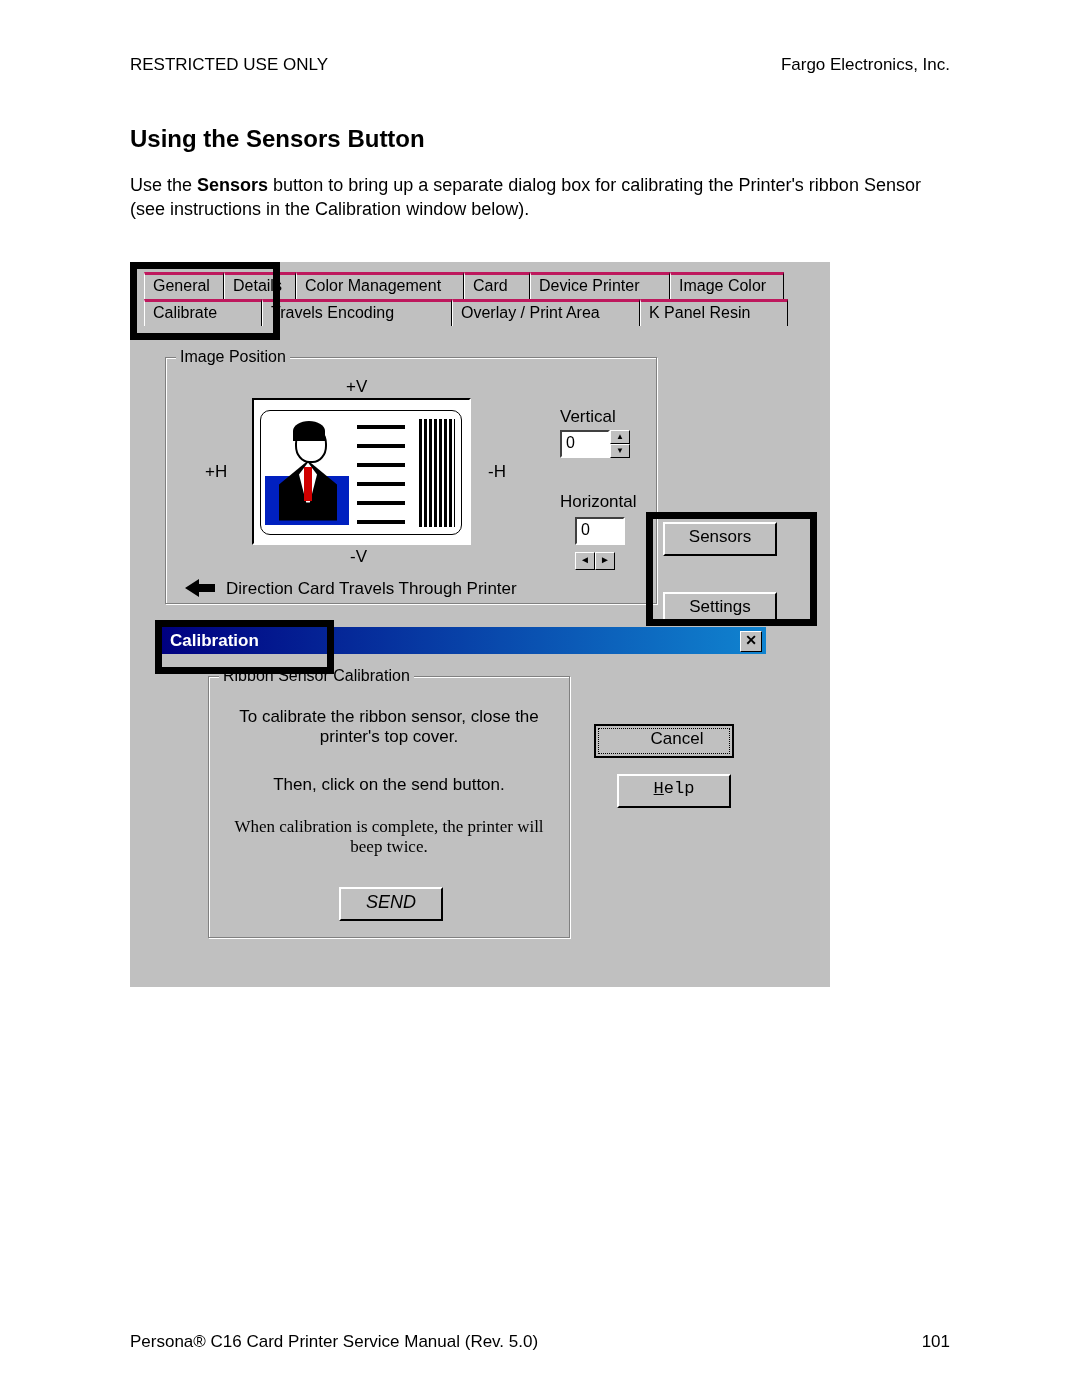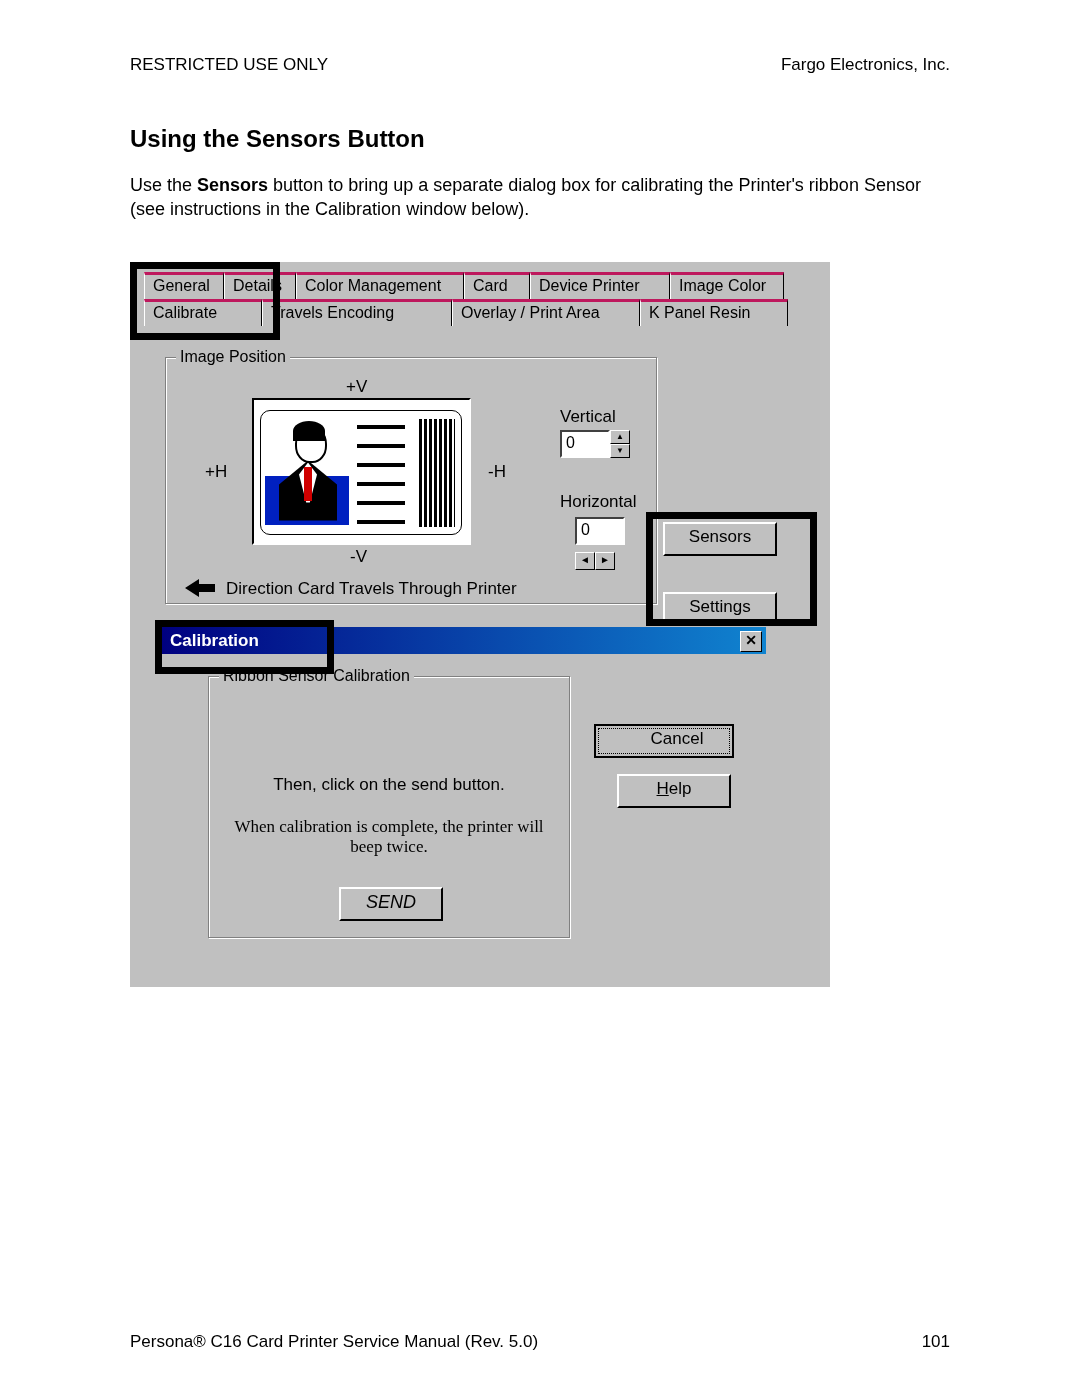--- a/index.html
+++ b/index.html
@@ -458,26 +458,27 @@
     <div class="win-btn" style="left:533px; top:260px;">Sensors</div>
     <div class="win-btn" style="left:533px; top:310px;margin-top:20px;">Settings</div>
 
     <div class="modal-titlebar">
       <span>Calibration</span>
       <div class="modal-close">✕</div>
     </div>
     <div class="modal-body">
       <div class="ribbon-group">
         <div class="group-label">Ribbon Sensor Calibration</div>
+        <div class="ribbon-text" style="top:30px;">To calibrate the ribbon sensor, close the printer's top cover.</div>
         <div class="ribbon-text" style="top:98px;">Then, click on the send button.</div>
         <div class="ribbon-text" style="top:140px;font-family:Liberation Serif, serif;">When calibration is complete, the printer will beep twice.</div>
         <div class="send-btn">SEND</div>
       </div>
       <div class="modal-btn focus" style="left:432px; top:70px;padding-left:26px;">Cancel</div>
-      <div class="modal-btn" style="left:455px; top:120px;">
+      <div class="modal-btn" style="left:455px; top:120px;font-family:Liberation Mono, monospace;">
         <span class="underline">H</span>elp
       </div>
     </div>
 
   </div>
 </div>
 
 <div class="footer">
   <span>Persona® C16 Card Printer Service Manual (Rev. 5.0)</span>
   <span>101</span>

